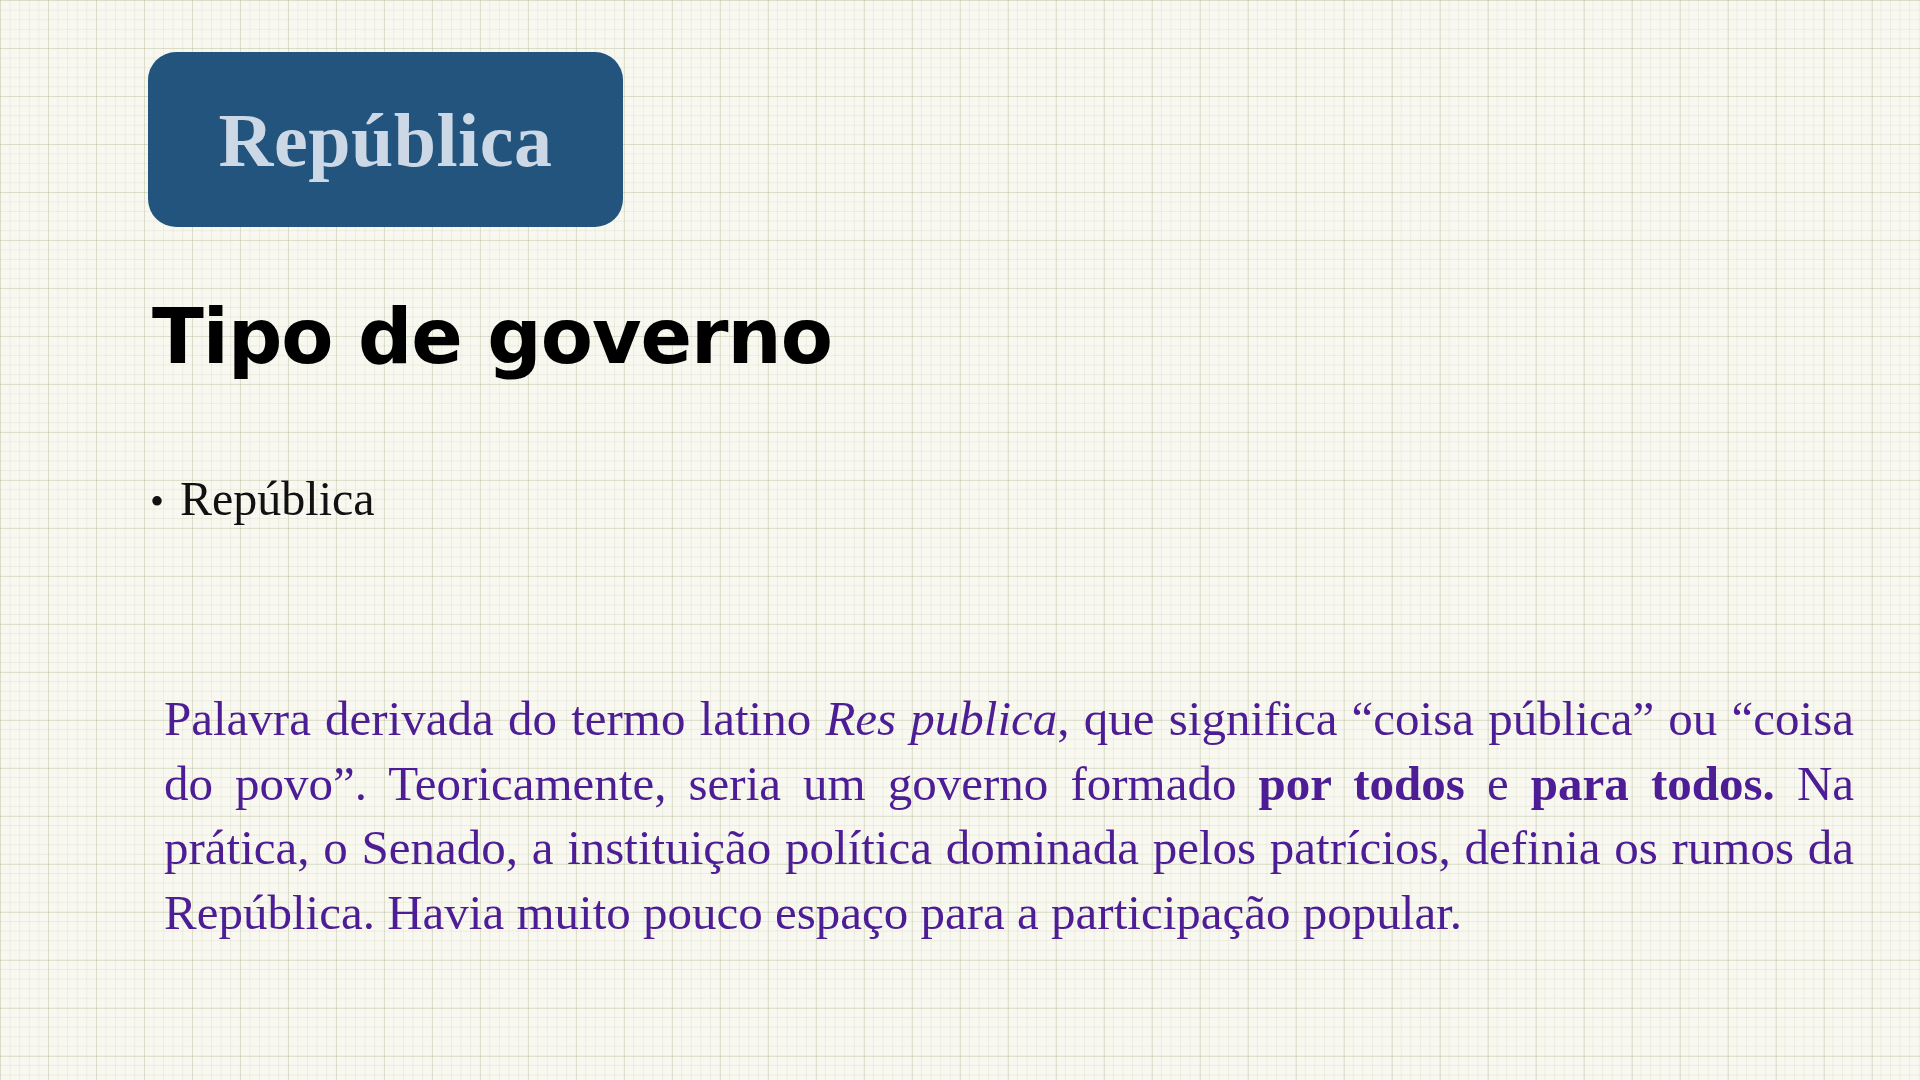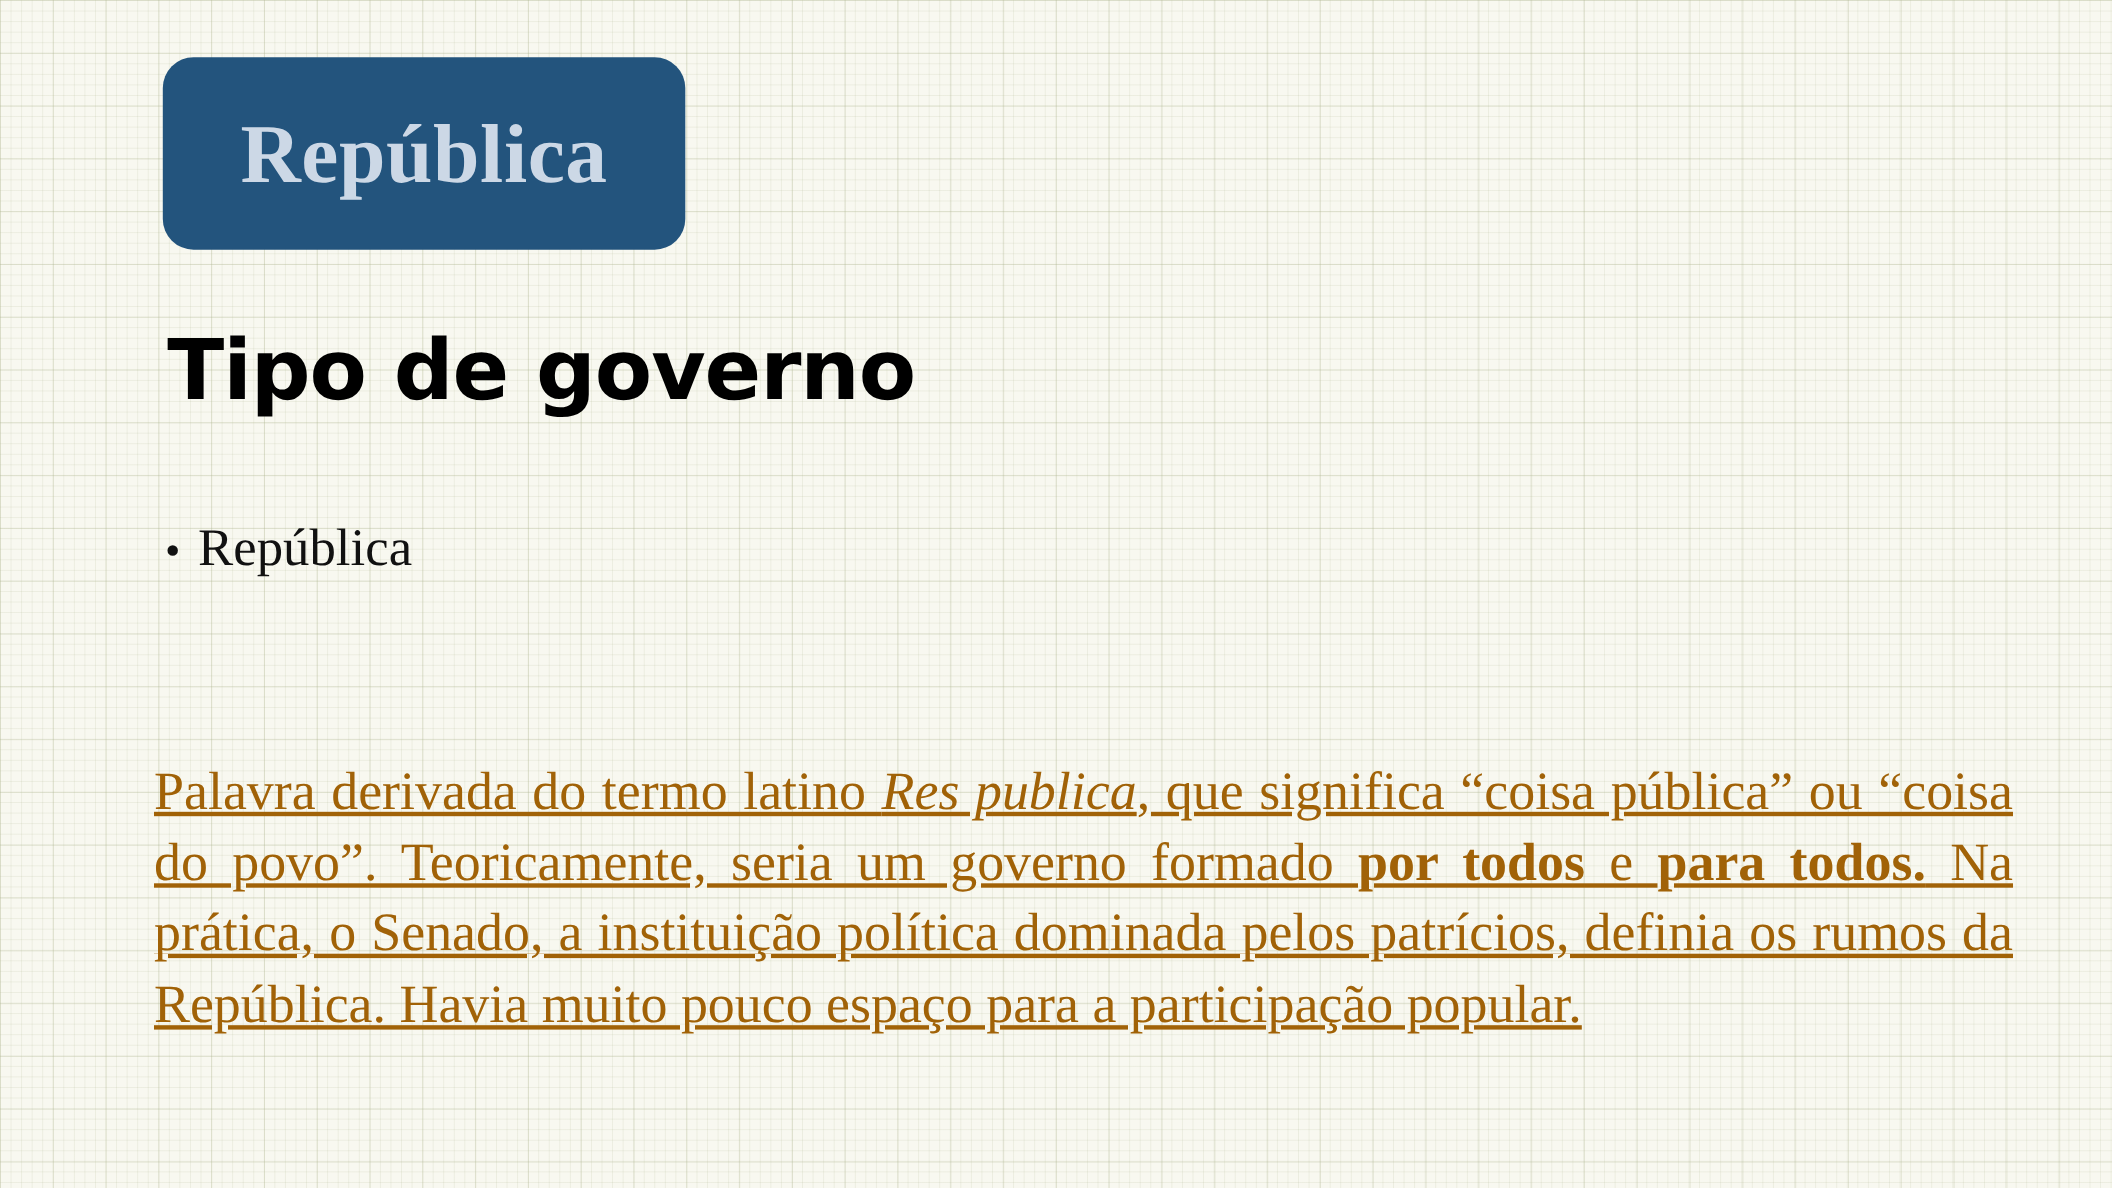--- a/index.html
+++ b/index.html
@@ -91,30 +91,29 @@
   .bullet-dot {
     font-size: 40px;
     line-height: 1;
     margin-right: 16px;
     color: #111111;
   }
 
   
   .paragraph {
     position: absolute;
-    left: 140px;
+    left: 164px;
     top: 638px;
     width: 1690px;
     font-family: "Liberation Serif", serif;
     font-size: 49px;
     line-height: 1.32;
-    color: #a16207;
+    color: #4c1d95;
     text-align: justify;
     text-justify: inter-word;
-    text-decoration: underline;
   }
   .paragraph b { font-weight: bold; }
   .paragraph i { font-style: italic; }
 </style>
 </head>
 <body>
 
 <div id="slide"></div>
 
 <div id="content">

